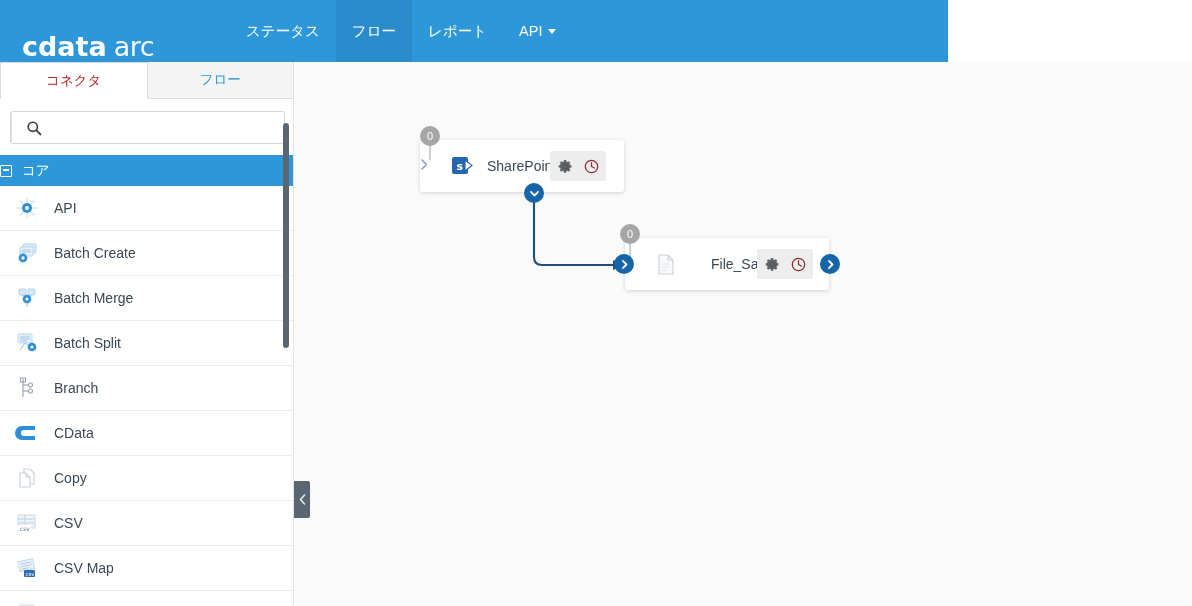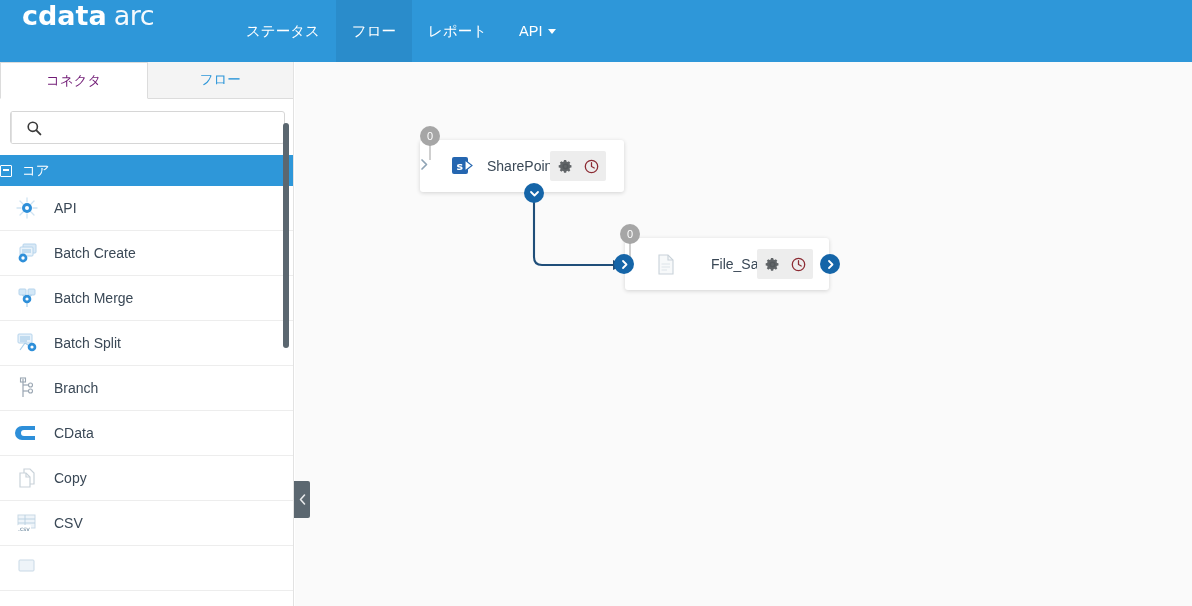--- a/index.html
+++ b/index.html
@@ -6,23 +6,23 @@
   html, body {
     width: 1192px; height: 606px;
     font-family: "Liberation Sans", sans-serif;
     background: #ffffff;
     overflow: hidden;
   }
   #app { position: relative; width: 1192px; height: 606px; }
 
   
   .header {
-    position: absolute; left: 0; top: 0; width: 1192px; height: 62px;
+    position: absolute; left: 0; top: 0; width: 948px; height: 62px;
     background: #2e97d9;
-    display: flex; align-items: flex-start;
+    display: flex; align-items: flex-end;
   }
   .logo-wrap {
     display: flex; align-items: center; padding-left: 22px; width: 230px;
   }
   .logo {
     font-size: 27px; letter-spacing: -0.5px; color: #ffffff;
     font-family: "DejaVu Sans", sans-serif;
   }
   .logo .b { font-weight: bold; letter-spacing: 0px; }
   .logo .l { font-weight: normal; opacity: .95; margin-left: 7px; }
@@ -45,21 +45,21 @@
     position: absolute; left: 0; top: 62px; width: 294px; height: 544px;
     background: #ffffff; border-right: 1px solid #e2e2e2; overflow: hidden;
   }
   .tabs { display: flex; height: 37px; background: #f4f4f4; }
   .tab {
     flex: 1; display: flex; align-items: center; justify-content: center;
     font-size: 13.5px; color: #2e97d9; cursor: pointer;
     border-bottom: 1px solid #dcdcdc; background: #f4f4f4;
   }
   .tab.active {
-    background: #ffffff; color: #701a75;
+    background: #ffffff; color: #b91c1c;
     border-bottom: 1px solid #ffffff;
     border-left: 1px solid #dcdcdc; border-right: 1px solid #dcdcdc;
     border-top: 1px solid #dcdcdc;
   }
   .search-row {
     margin: 12px 8px 11px 10px; height: 33px; display: flex;
     border: 1px solid #d6d6d6; border-radius: 3px; background: #fff;
   }
   .search-input {
     flex: 1; border: 0; outline: none; padding: 0 11px;
@@ -329,20 +329,37 @@
                 <line x1="3" y1="12" x2="20" y2="12"></line>
                 <line x1="10" y1="4" x2="10" y2="17"></line>
               </g>
             <rect x="2" y="14" width="14" height="7" rx="1" fill="#ffffff"></rect>
             <text x="3" y="20" font-family="DejaVu Sans, sans-serif" font-size="6" fill="#5b7b93">.csv</text>
           </svg>
         </span>
         <span class="conn-label">CSV</span>
       </div>
 
+      <div class="conn-item">
+        <span class="conn-icon">
+          <svg width="24" height="24" viewBox="0 0 24 24">
+            <g transform="rotate(-12 12 10)">
+              <rect x="4" y="4" width="15" height="10" fill="#e9f1f8" stroke="#c3d7e6"></rect>
+              <g stroke="#b4cde0" stroke-width="1">
+                  <line x1="6" y1="7" x2="17" y2="7"></line>
+                  <line x1="6" y1="9.5" x2="17" y2="9.5"></line>
+                  <line x1="6" y1="12" x2="13" y2="12"></line>
+                </g>
+            </g>
+            <rect x="9" y="14" width="11" height="7" rx="1" fill="#2e6fb0"></rect>
+            <text x="10.5" y="19.6" font-family="DejaVu Sans, sans-serif" font-size="5.4" fill="#ffffff">csv</text>
+          </svg>
+        </span>
+        <span class="conn-label">CSV Map</span>
+      </div>
 
       <div class="conn-item">
         <span class="conn-icon">
           <svg width="24" height="24" viewBox="0 0 24 24">
             <rect x="4" y="4" width="15" height="11" rx="1" fill="#eef4f9" stroke="#c9d9e6"></rect>
           </svg>
         </span>
         <span class="conn-label"></span>
       </div>
 

